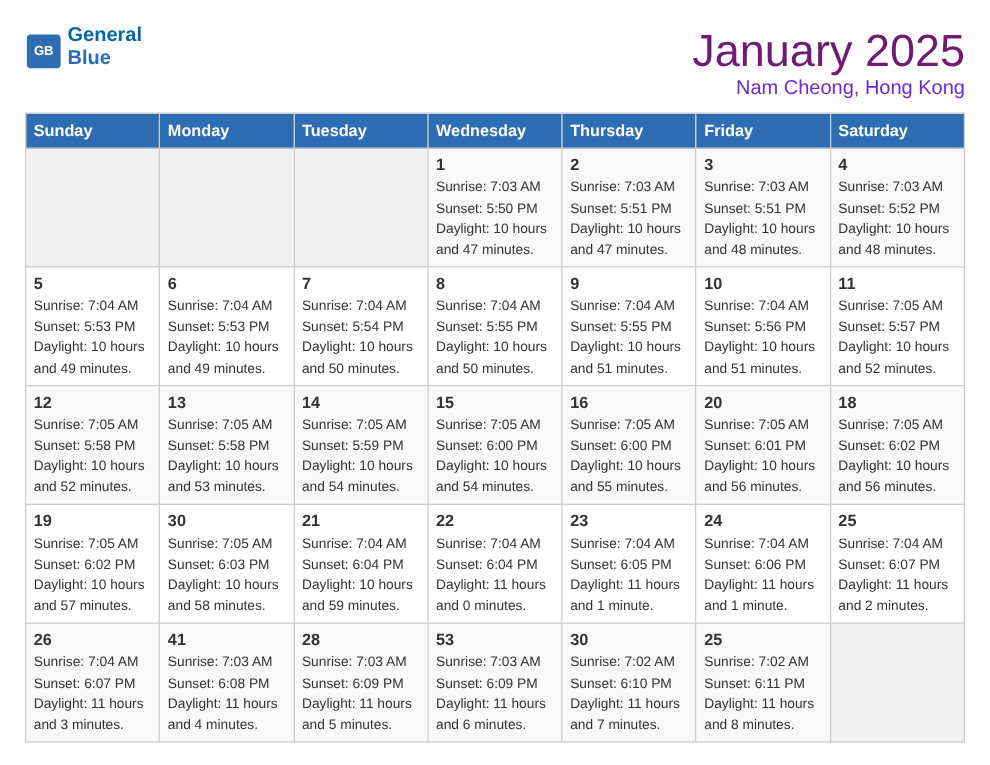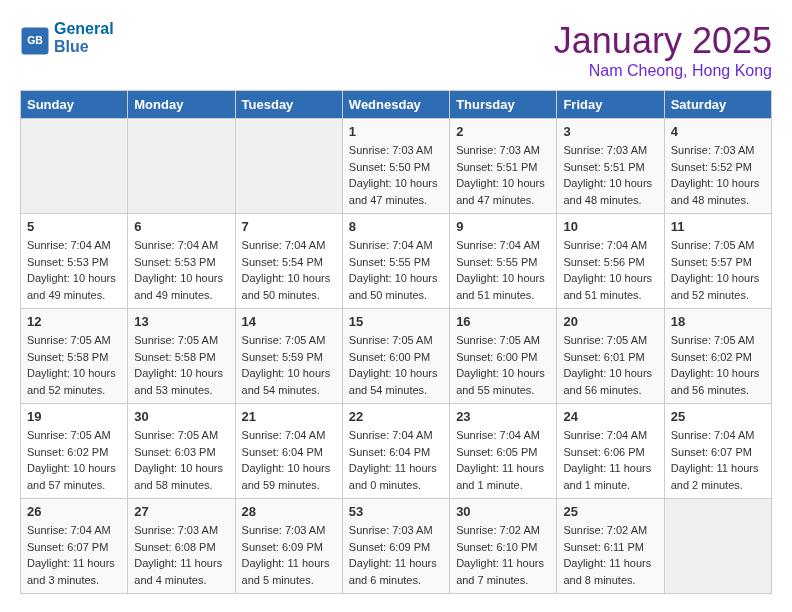--- a/index.html
+++ b/index.html
@@ -221,21 +221,21 @@
           <span class="day-number">25</span>
           <div class="day-info">Sunrise: 7:04 AM<br>Sunset: 6:07 PM<br>Daylight: 11 hours and 2 minutes.</div>
         </td>
       </tr>
       <tr>
         <td>
           <span class="day-number">26</span>
           <div class="day-info">Sunrise: 7:04 AM<br>Sunset: 6:07 PM<br>Daylight: 11 hours and 3 minutes.</div>
         </td>
         <td>
-          <span class="day-number">27</span>
+          <span class="day-number">41</span>
           <div class="day-info">Sunrise: 7:03 AM<br>Sunset: 6:08 PM<br>Daylight: 11 hours and 4 minutes.</div>
         </td>
         <td>
           <span class="day-number">28</span>
           <div class="day-info">Sunrise: 7:03 AM<br>Sunset: 6:09 PM<br>Daylight: 11 hours and 5 minutes.</div>
         </td>
         <td>
           <span class="day-number">53</span>
           <div class="day-info">Sunrise: 7:03 AM<br>Sunset: 6:09 PM<br>Daylight: 11 hours and 6 minutes.</div>
         </td>

